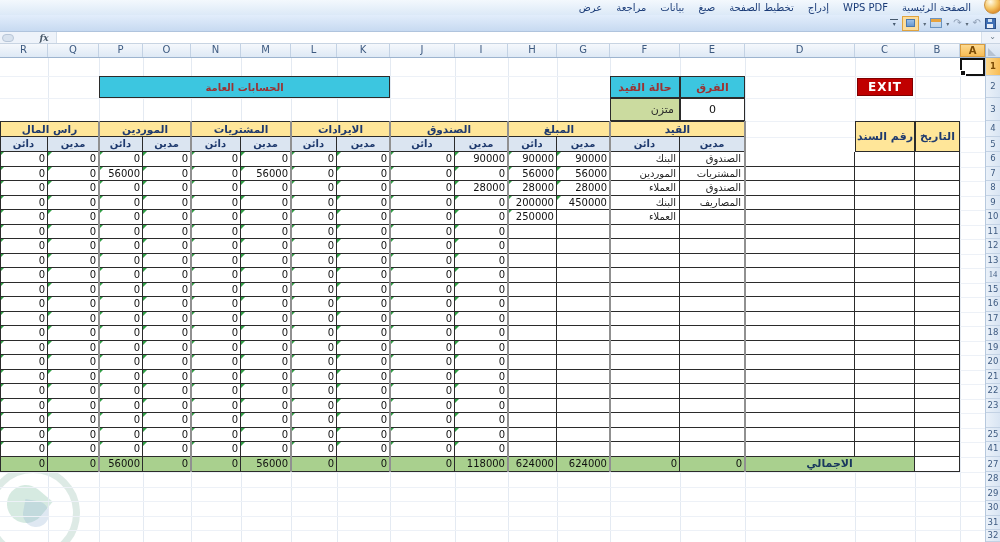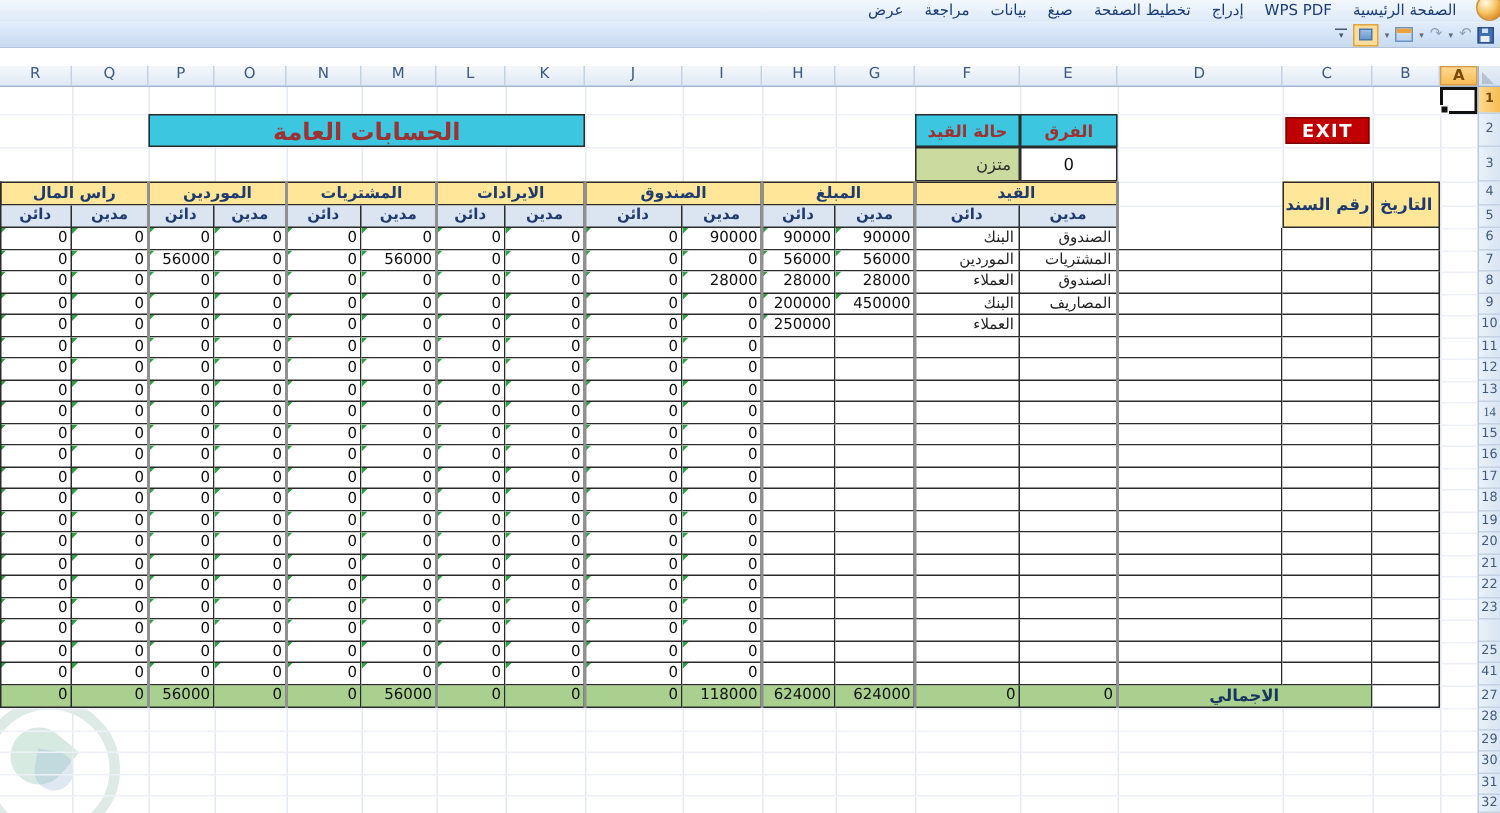--- a/index.html
+++ b/index.html
@@ -57,21 +57,21 @@
   .err:after{content:"";position:absolute;left:0;top:0;border-top:4px solid #2f9e44;border-right:4px solid transparent;}
   .total{background:var(--green,#a9d08e);}
   .ghead{position:absolute;box-sizing:border-box;background:var(--tan,#ffe699);color:#1f3a6e;font-weight:bold;
          text-align:center;font-size:10.5px;border:1px solid #2b2b2b;overflow:hidden;white-space:nowrap;}
   .sub{position:absolute;box-sizing:border-box;background:var(--subblue,#dbe5f1);color:#1f3a6e;font-weight:bold;
        text-align:center;font-size:10px;border-right:1px solid #2b2b2b;border-bottom:1px solid #2b2b2b;overflow:hidden;}
   .rhead{position:absolute;box-sizing:border-box;background:var(--tan,#ffe699);color:#1f3a6e;font-weight:bold;
          text-align:center;font-size:11px;border:1px solid #2b2b2b;line-height:29px;}
   .vthick{position:absolute;width:2px;background:#909090;}
   #genacct{left:99px;top:18px;width:291px;height:22px;background:var(--cyan,#3cc6e0);color:#9c3232;font-weight:bold;
-           font-size:16px;text-align:center;line-height:21px;border:1px solid #2b2b2b;}
+           font-size:10px;text-align:center;line-height:21px;border:1px solid #2b2b2b;}
   .cyancell{background:var(--cyan,#3cc6e0);color:#9c3232;font-weight:bold;font-size:11px;text-align:center;border:1px solid #2b2b2b;}
   #statusval{left:610px;top:40px;width:70px;height:23px;background:var(--stgreen,#cbdb9f);color:#2b2b2b;
              font-size:11px;text-align:right;padding-right:5px;line-height:22px;border:1px solid #2b2b2b;direction:rtl;}
   #diffval{left:680px;top:40px;width:65px;height:23px;background:#fff;color:#111;font-size:11px;text-align:center;
            line-height:22px;border:1px solid #2b2b2b;}
   #mbanner{left:745px;top:40px;width:168px;height:23px;background:var(--navy,#17365d);color:#fdf3cf;font-weight:bold;
            font-size:12px;text-align:center;line-height:22px;border:1px solid #0d1f38;direction:rtl;}
   #exitbtn{left:857px;top:20px;width:56px;height:18px;background:var(--red,#c00000);color:#fff;font-weight:bold;
            font-size:12px;letter-spacing:1px;text-align:center;line-height:17px;border:1px solid #7f0000;}
   #a1{left:960px;top:0;width:25px;height:18px;border:2px solid #111;background:#fff;}
@@ -111,20 +111,26 @@
       <span class="sep">▾</span>
       <span class="tbl"></span>
       <span class="sep">▾</span>
       <span class="hib">
           <i></i>
         </span>
       <span class="cust">▾</span>
     </div>
   </div>
 
+  <div id="fbar" class="abs">
+    <div id="namebox" class="abs"></div>
+    <div id="fx" class="abs">fx</div>
+    <div id="finput" class="abs"></div>
+    <div id="fexp" class="abs">⌄</div>
+  </div>
 
   <div id="colstrip" class="abs">
       <div class="clet" style="left: 0px; top: 0px; width: 48px; height: 13px; line-height: 12px;">R</div>
       <div class="clet" style="left: 48px; top: 0px; width: 51px; height: 13px; line-height: 12px;">Q</div>
       <div class="clet" style="left: 99px; top: 0px; width: 44px; height: 13px; line-height: 12px;">P</div>
       <div class="clet" style="left: 143px; top: 0px; width: 48px; height: 13px; line-height: 12px;">O</div>
       <div class="clet" style="left: 191px; top: 0px; width: 50px; height: 13px; line-height: 12px;">N</div>
       <div class="clet" style="left: 241px; top: 0px; width: 50px; height: 13px; line-height: 12px;">M</div>
       <div class="clet" style="left: 291px; top: 0px; width: 46px; height: 13px; line-height: 12px;">L</div>
       <div class="clet" style="left: 337px; top: 0px; width: 53px; height: 13px; line-height: 12px;">K</div>

